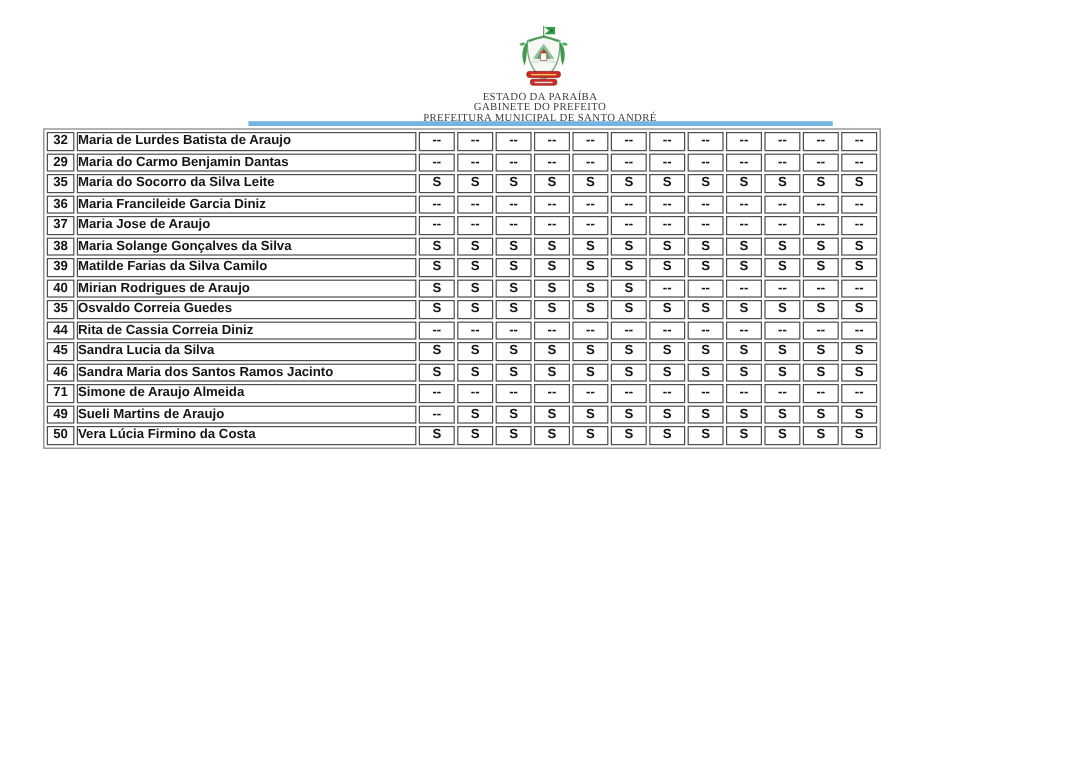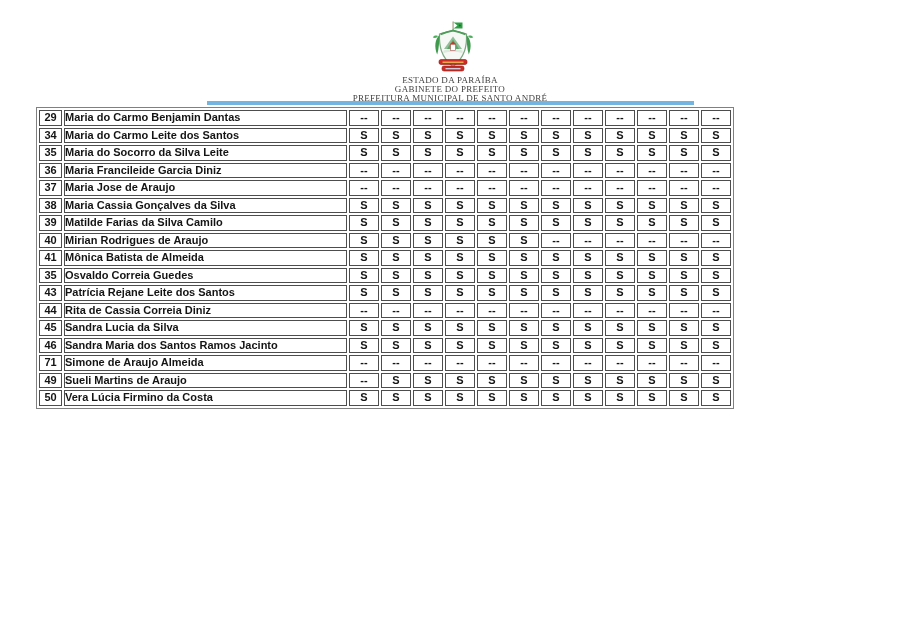--- a/index.html
+++ b/index.html
@@ -93,52 +93,52 @@
     <div class="org-line">ESTADO DA PARAÍBA</div>
     <div class="org-line">GABINETE DO PREFEITO</div>
     <div class="org-line">PREFEITURA MUNICIPAL DE SANTO ANDRÉ</div>
   </div>
 
   <div class="accent-bar"></div>
 
   <table class="roster">
     <tbody>
         <tr>
+          <td class="num">32</td>
+          <td class="name">Maria de Lurdes Batista de Araujo</td>
+          <td class="val">--</td>
+          <td class="val">--</td>
+          <td class="val">--</td>
+          <td class="val">--</td>
+          <td class="val">--</td>
+          <td class="val">--</td>
+          <td class="val">--</td>
+          <td class="val">--</td>
+          <td class="val">--</td>
+          <td class="val">--</td>
+          <td class="val">--</td>
+          <td class="val">--</td>
+        </tr>
+        <tr>
           <td class="num">29</td>
           <td class="name">Maria do Carmo Benjamin Dantas</td>
           <td class="val">--</td>
           <td class="val">--</td>
           <td class="val">--</td>
           <td class="val">--</td>
           <td class="val">--</td>
           <td class="val">--</td>
           <td class="val">--</td>
           <td class="val">--</td>
           <td class="val">--</td>
           <td class="val">--</td>
           <td class="val">--</td>
           <td class="val">--</td>
         </tr>
         <tr>
-          <td class="num">34</td>
-          <td class="name">Maria do Carmo Leite dos Santos</td>
-          <td class="val">S</td>
-          <td class="val">S</td>
-          <td class="val">S</td>
-          <td class="val">S</td>
-          <td class="val">S</td>
-          <td class="val">S</td>
-          <td class="val">S</td>
-          <td class="val">S</td>
-          <td class="val">S</td>
-          <td class="val">S</td>
-          <td class="val">S</td>
-          <td class="val">S</td>
-        </tr>
-        <tr>
           <td class="num">35</td>
           <td class="name">Maria do Socorro da Silva Leite</td>
           <td class="val">S</td>
           <td class="val">S</td>
           <td class="val">S</td>
           <td class="val">S</td>
           <td class="val">S</td>
           <td class="val">S</td>
           <td class="val">S</td>
           <td class="val">S</td>
@@ -174,21 +174,21 @@
           <td class="val">--</td>
           <td class="val">--</td>
           <td class="val">--</td>
           <td class="val">--</td>
           <td class="val">--</td>
           <td class="val">--</td>
           <td class="val">--</td>
         </tr>
         <tr>
           <td class="num">38</td>
-          <td class="name">Maria Cassia Gonçalves da Silva</td>
+          <td class="name">Maria Solange Gonçalves da Silva</td>
           <td class="val">S</td>
           <td class="val">S</td>
           <td class="val">S</td>
           <td class="val">S</td>
           <td class="val">S</td>
           <td class="val">S</td>
           <td class="val">S</td>
           <td class="val">S</td>
           <td class="val">S</td>
           <td class="val">S</td>
@@ -221,68 +221,36 @@
           <td class="val">S</td>
           <td class="val">S</td>
           <td class="val">--</td>
           <td class="val">--</td>
           <td class="val">--</td>
           <td class="val">--</td>
           <td class="val">--</td>
           <td class="val">--</td>
         </tr>
         <tr>
-          <td class="num">41</td>
-          <td class="name">Mônica Batista de Almeida</td>
-          <td class="val">S</td>
-          <td class="val">S</td>
-          <td class="val">S</td>
-          <td class="val">S</td>
-          <td class="val">S</td>
-          <td class="val">S</td>
-          <td class="val">S</td>
-          <td class="val">S</td>
-          <td class="val">S</td>
-          <td class="val">S</td>
-          <td class="val">S</td>
-          <td class="val">S</td>
-        </tr>
-        <tr>
           <td class="num">35</td>
           <td class="name">Osvaldo Correia Guedes</td>
           <td class="val">S</td>
           <td class="val">S</td>
           <td class="val">S</td>
           <td class="val">S</td>
           <td class="val">S</td>
           <td class="val">S</td>
           <td class="val">S</td>
           <td class="val">S</td>
           <td class="val">S</td>
           <td class="val">S</td>
           <td class="val">S</td>
           <td class="val">S</td>
         </tr>
         <tr>
-          <td class="num">43</td>
-          <td class="name">Patrícia Rejane Leite dos Santos</td>
-          <td class="val">S</td>
-          <td class="val">S</td>
-          <td class="val">S</td>
-          <td class="val">S</td>
-          <td class="val">S</td>
-          <td class="val">S</td>
-          <td class="val">S</td>
-          <td class="val">S</td>
-          <td class="val">S</td>
-          <td class="val">S</td>
-          <td class="val">S</td>
-          <td class="val">S</td>
-        </tr>
-        <tr>
           <td class="num">44</td>
           <td class="name">Rita de Cassia Correia Diniz</td>
           <td class="val">--</td>
           <td class="val">--</td>
           <td class="val">--</td>
           <td class="val">--</td>
           <td class="val">--</td>
           <td class="val">--</td>
           <td class="val">--</td>
           <td class="val">--</td>

